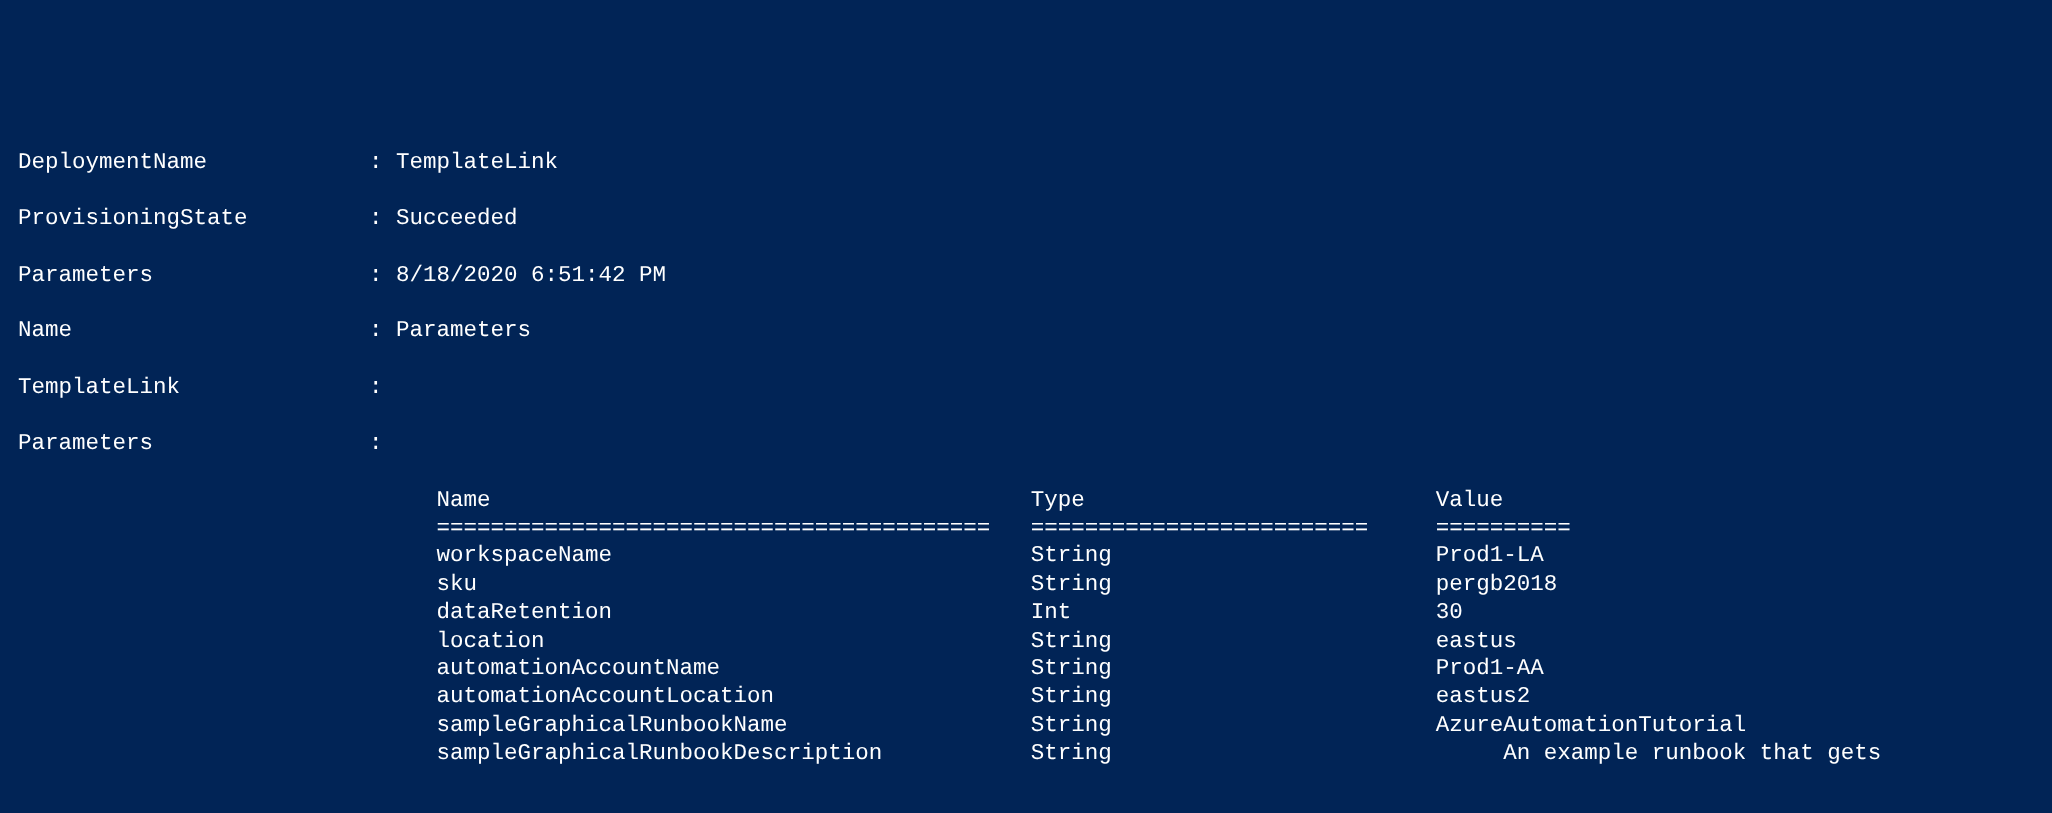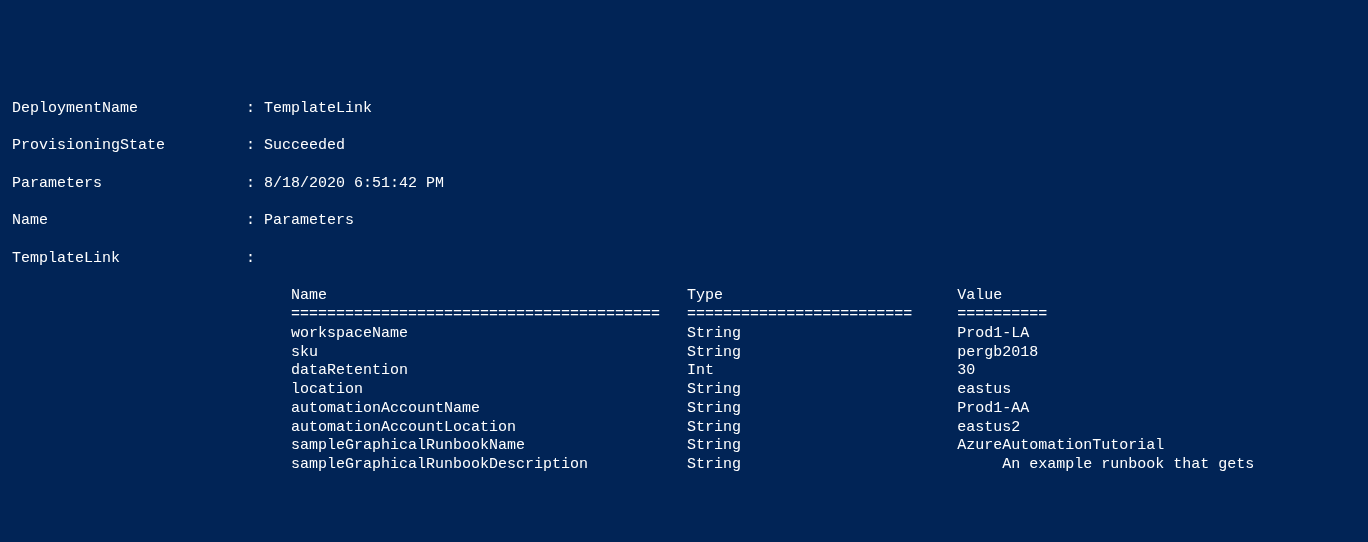--- a/index.html
+++ b/index.html
@@ -35,17 +35,18 @@
 <body>
 
 
 
 <div>
 <div class="row"><span class="label">DeploymentName</span><span class="sep">    : </span><span class="val">TemplateLink</span></div>
 <div class="row"><span class="label">ProvisioningState</span><span class="sep">    : </span><span class="val">Succeeded</span></div>
 <div class="row"><span class="label">Parameters</span><span class="sep">    : </span><span class="val">8/18/2020 6:51:42 PM</span></div>
 <div class="row"><span class="label">Name</span><span class="sep">    : </span><span class="val">Parameters</span></div>
 <div class="row"><span class="label">TemplateLink</span><span class="sep">    : </span><span class="val"></span></div>
+<div class="row"><span class="label">Parameters</span><span class="sep">    : </span><span class="val"></span></div>
 <div id="params-body"><div class="row">                               Name                                        Type                          Value</div><div class="row">                               =========================================   =========================     ==========</div><div class="row">                               workspaceName                               String                        Prod1-LA</div><div class="row">                               sku                                         String                        pergb2018</div><div class="row">                               dataRetention                               Int                           30</div><div class="row">                               location                                    String                        eastus</div><div class="row">                               automationAccountName                       String                        Prod1-AA</div><div class="row">                               automationAccountLocation                   String                        eastus2</div><div class="row">                               sampleGraphicalRunbookName                  String                        AzureAutomationTutorial</div><div class="row">                               sampleGraphicalRunbookDescription           String                             An example runbook that gets</div></div>
 </div>
 
 
 
 
 </body></html>

